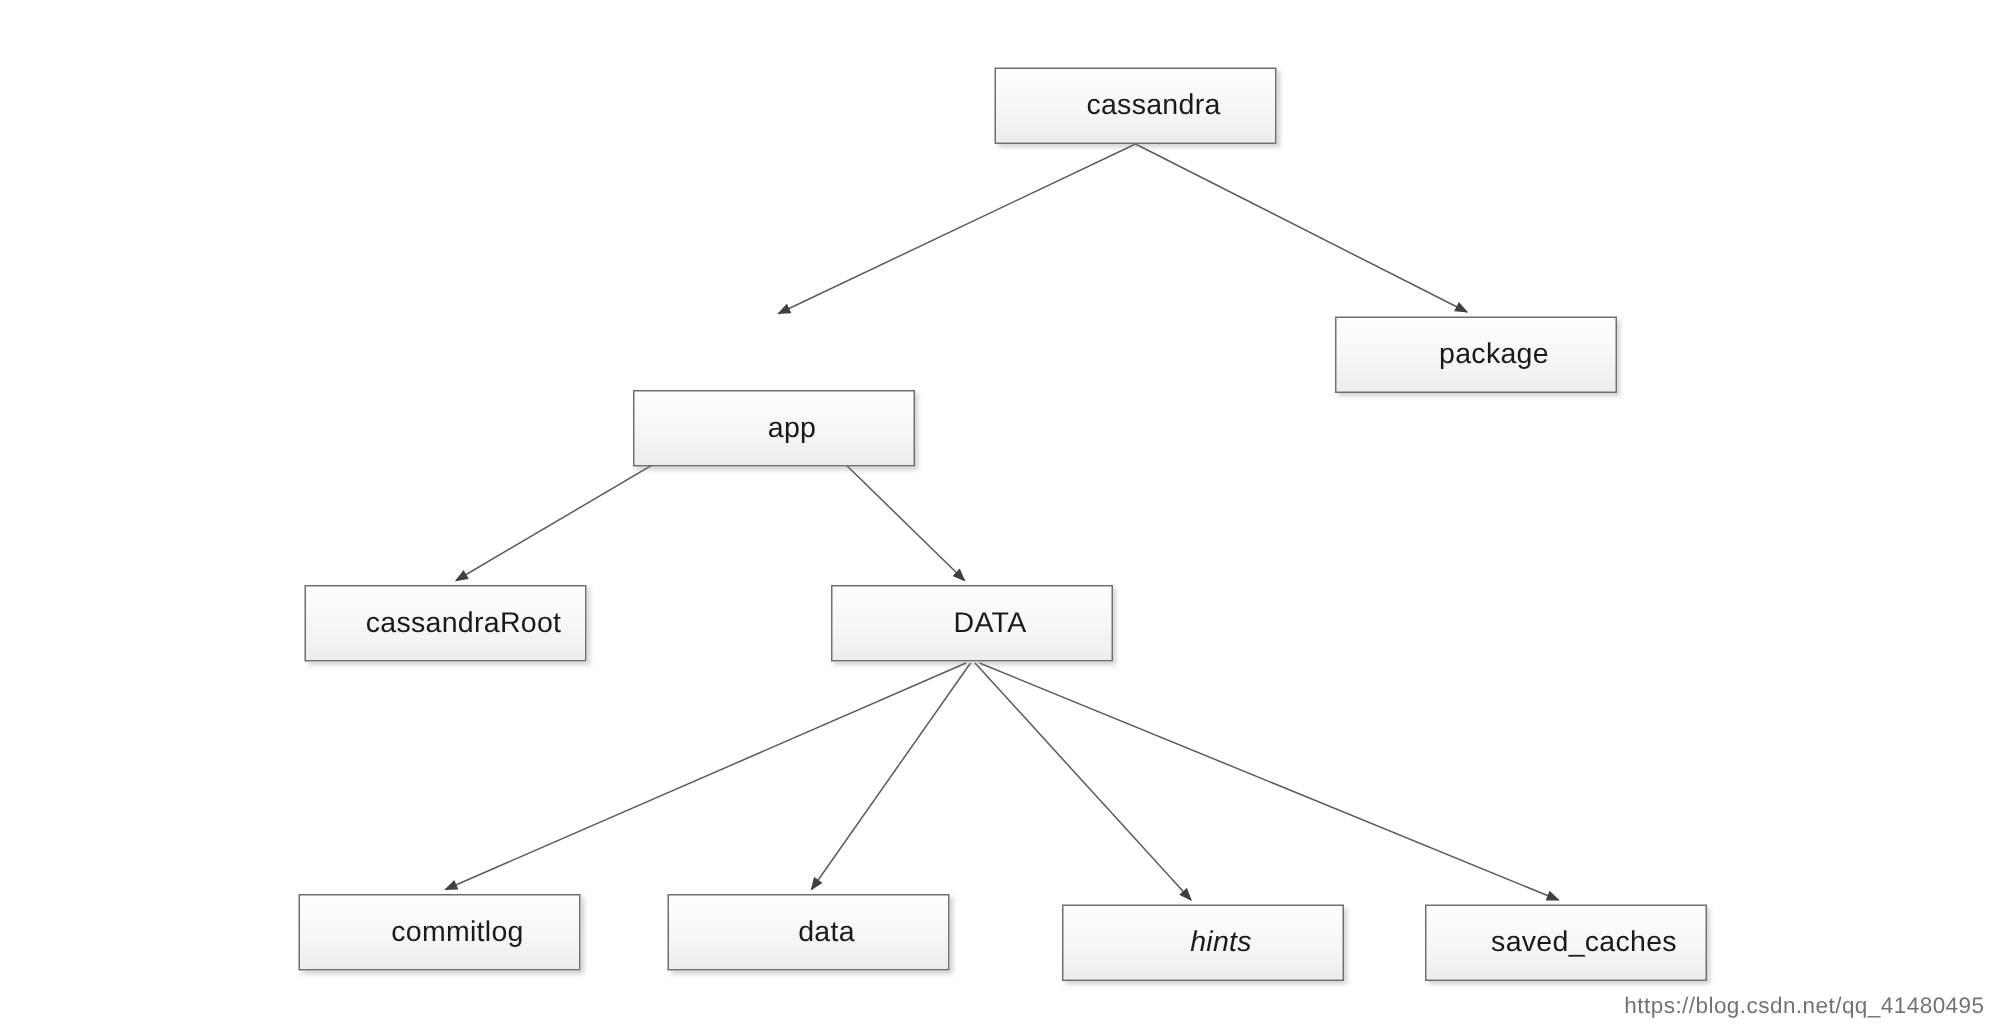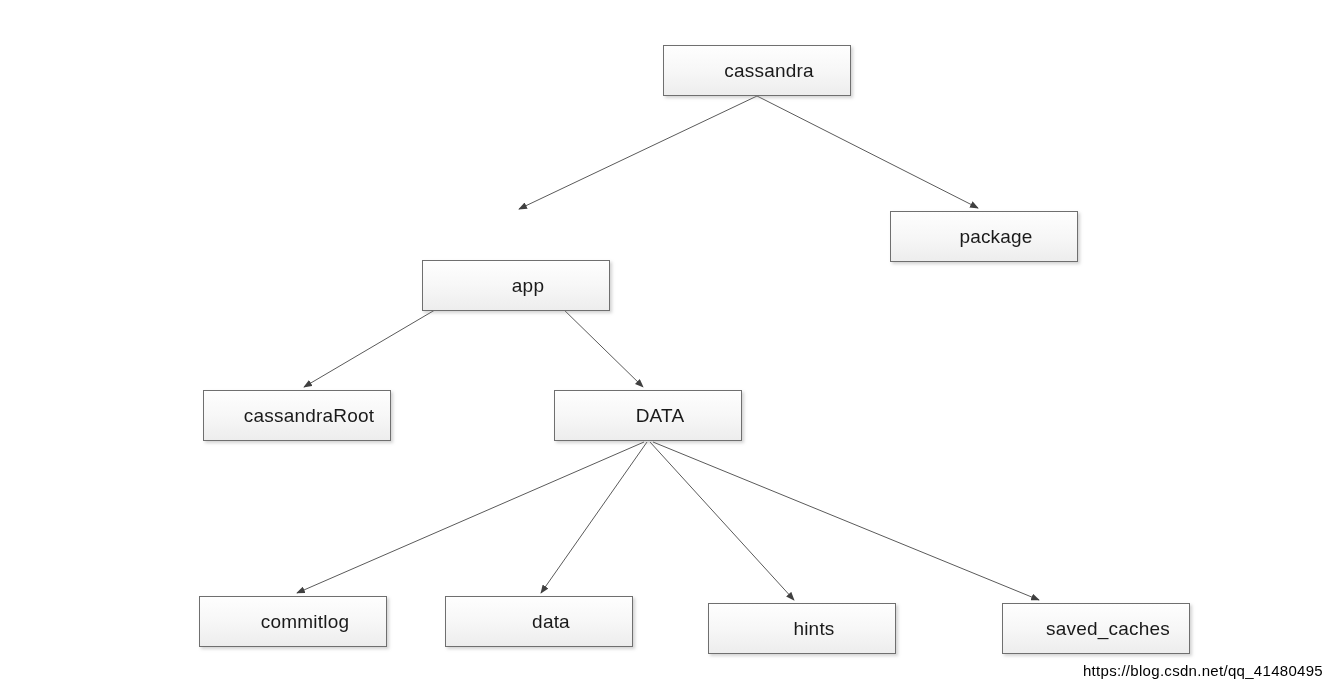--- a/index.html
+++ b/index.html
@@ -40,28 +40,28 @@
     white-space: nowrap;
     padding-left: 24px;
   }
   .node-cassandra     { left: 663px; top: 45px;  }
   .node-app           { left: 422px; top: 212px; margin-top: 48px; }
   .node-package       { left: 890px; top: 211px; }
   .node-cassandraRoot { left: 203px; top: 390px; justify-content: center; }
   .node-DATA          { left: 554px; top: 390px; }
   .node-commitlog     { left: 199px; top: 596px; text-align: center; }
   .node-data          { left: 445px; top: 596px; }
-  .node-hints         { left: 708px; top: 603px; }
-  .node-saved_caches  { left: 1002px; top: 603px; }
+  .node-hints         { left: 708px; top: 603px; font-style: italic; }
+  .node-saved_caches  { left: 950px; top: 603px; }
   .watermark {
     position: absolute;
     right: 9px;
     bottom: 11px;
     font-size: 15px;
-    color: #000000;
+    color: #737373;
     letter-spacing: 0.3px;
     user-select: none;
   }
 </style>
 </head>
 <body>
 
 <div class="canvas">
 
   <svg class="edges-layer" viewBox="0 0 1332 690" xmlns="http://www.w3.org/2000/svg">

